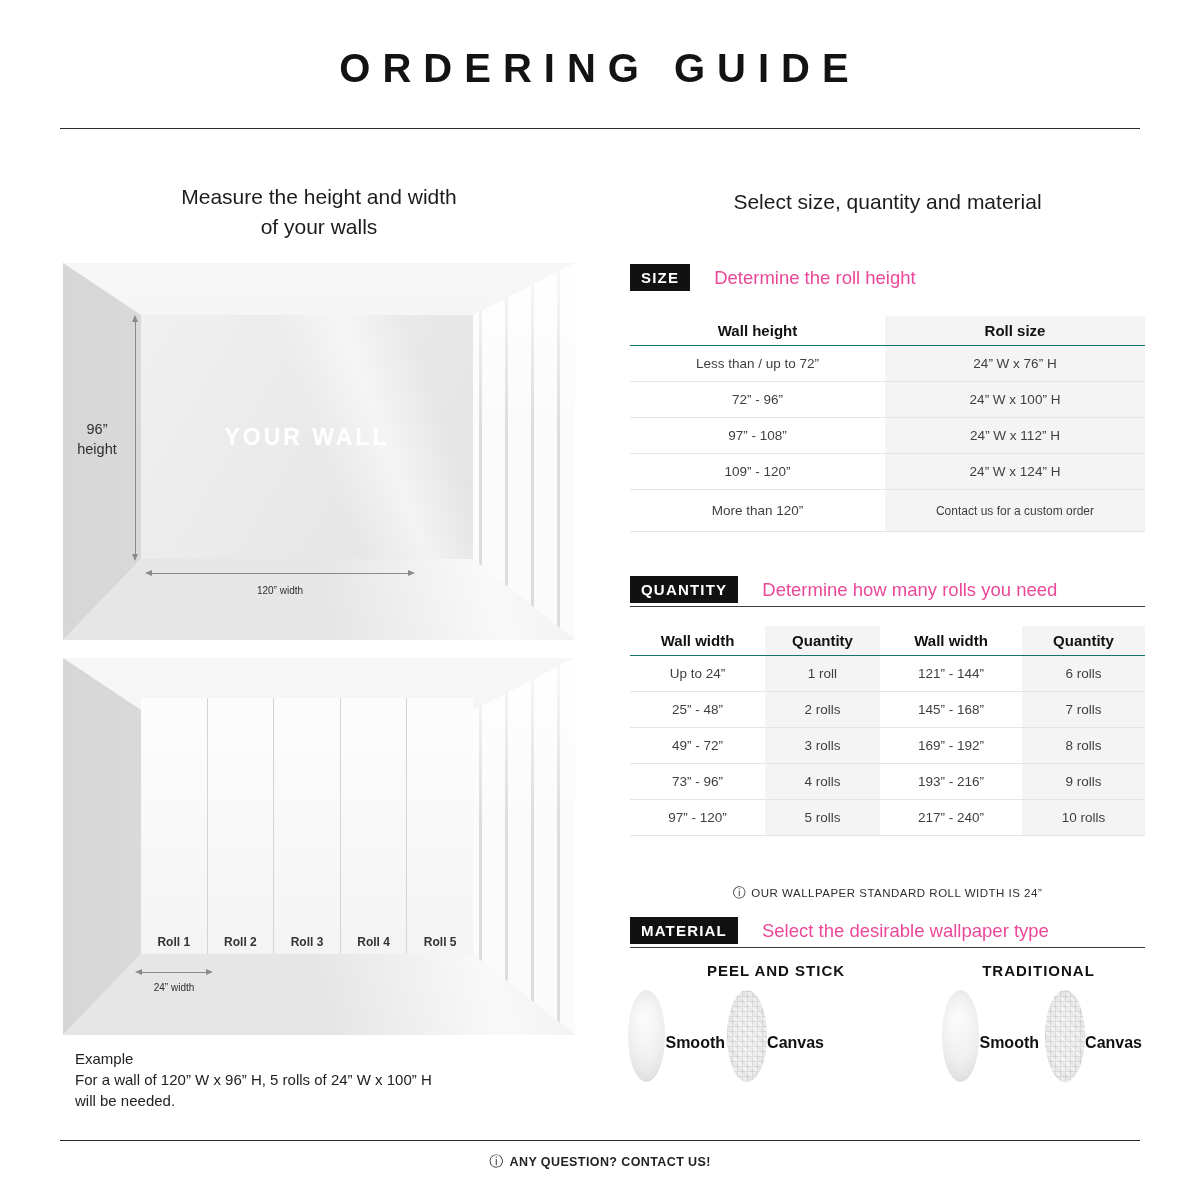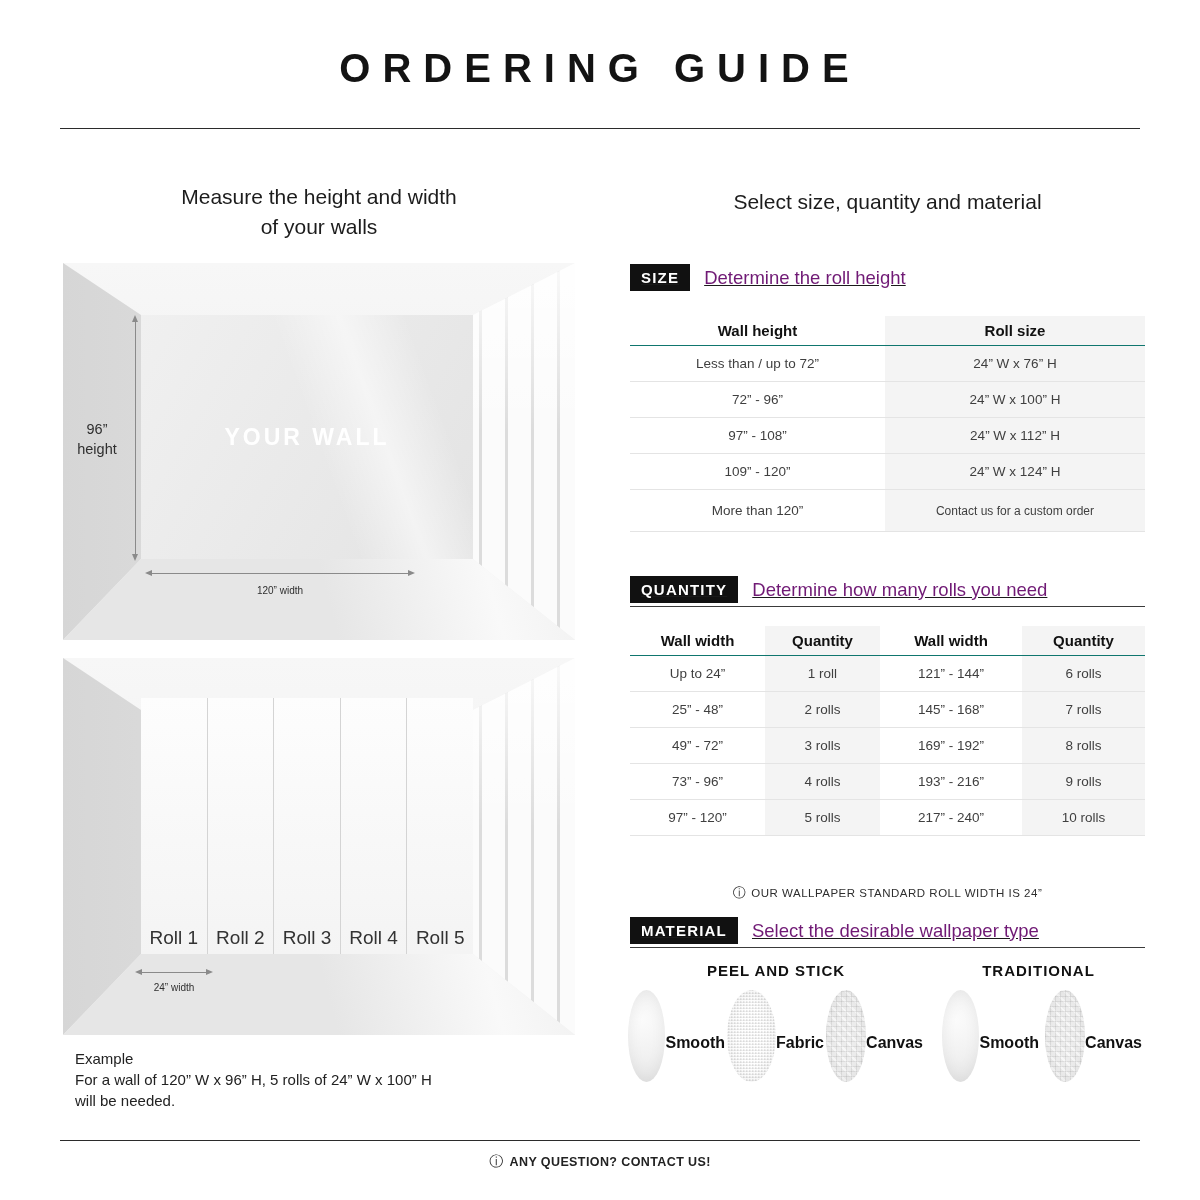--- a/index.html
+++ b/index.html
@@ -110,40 +110,40 @@
   .panels {
     position:absolute; left:78px; top:40px; width:332px; height:256px; display:flex;
   }
   .panel {
     flex:1; background:linear-gradient(180deg,#fdfdfd,#f4f4f4);
     border-right:1px solid #d4d4d4;
     display:flex; align-items:flex-end; justify-content:center;
     padding-bottom:5px;
   }
   .panel:last-child { border-right:none; }
-  .roll-label { font-size:19px; color:#333333; }
+  .roll-label { font-size:12px; color:#333333;font-weight:bold; }
 
   
   .example {
     position:absolute; left:75px; top:1048px; width:470px;
     font-size:15px; line-height:21px; color:#222222;
   }
 
   
   .section-head {
-    position:absolute; left:630px; display:flex; align-items:center; gap:14px; height:27px;text-decoration:underline;
+    position:absolute; left:630px; display:flex; align-items:center; gap:24px; height:27px;
   }
   #size-head     { top:264px; }
   #quantity-head { top:576px; }
   #material-head { top:917px; }
   .badge {
     background:#111111; color:#ffffff; font-weight:bold;
     font-size:15px; letter-spacing:1.2px; padding:5px 11px; line-height:17px;
   }
-  .section-sub { font-size:18.5px; color:#701a75; }
+  .section-sub { font-size:18.5px; color:#ec4899; }
   .head-rule { position:absolute; left:630px; width:515px; height:1px; background:#3a3a3a; }
   #quantity-rule { top:606px; }
   #material-rule { top:947px; }
 
   
   .tbl { position:absolute; left:630px; width:515px; }
   #size-table     { top:316px; }
   #quantity-table { top:626px; }
   .tbl-row { display:flex; align-items:center; border-bottom:1px solid #e4e4e4; height:36px; }
   .tbl-row.header { font-weight:bold; font-size:15px; border-bottom:1px solid #0f766e; height:30px; color:#111; }
@@ -359,24 +359,20 @@
 
 <div class="group-title" id="peel-title">PEEL AND STICK</div>
 <div class="group-title" id="trad-title">TRADITIONAL</div>
 
 <div class="swatch-row" id="peel-swatches">
   <div class="swatch-item">
     <div class="swatch" data-texture="smooth"></div>
     <div class="swatch-label">Smooth</div>
   </div>
   <div class="swatch-item">
-    <div class="swatch" data-texture="fabric"></div>
-    <div class="swatch-label">Fabric</div>
-  </div>
-  <div class="swatch-item">
     <div class="swatch" data-texture="canvas"></div>
     <div class="swatch-label">Canvas</div>
   </div>
 </div>
 
 <div class="swatch-row" id="trad-swatches">
   <div class="swatch-item">
     <div class="swatch" data-texture="smooth"></div>
     <div class="swatch-label">Smooth</div>
   </div>

